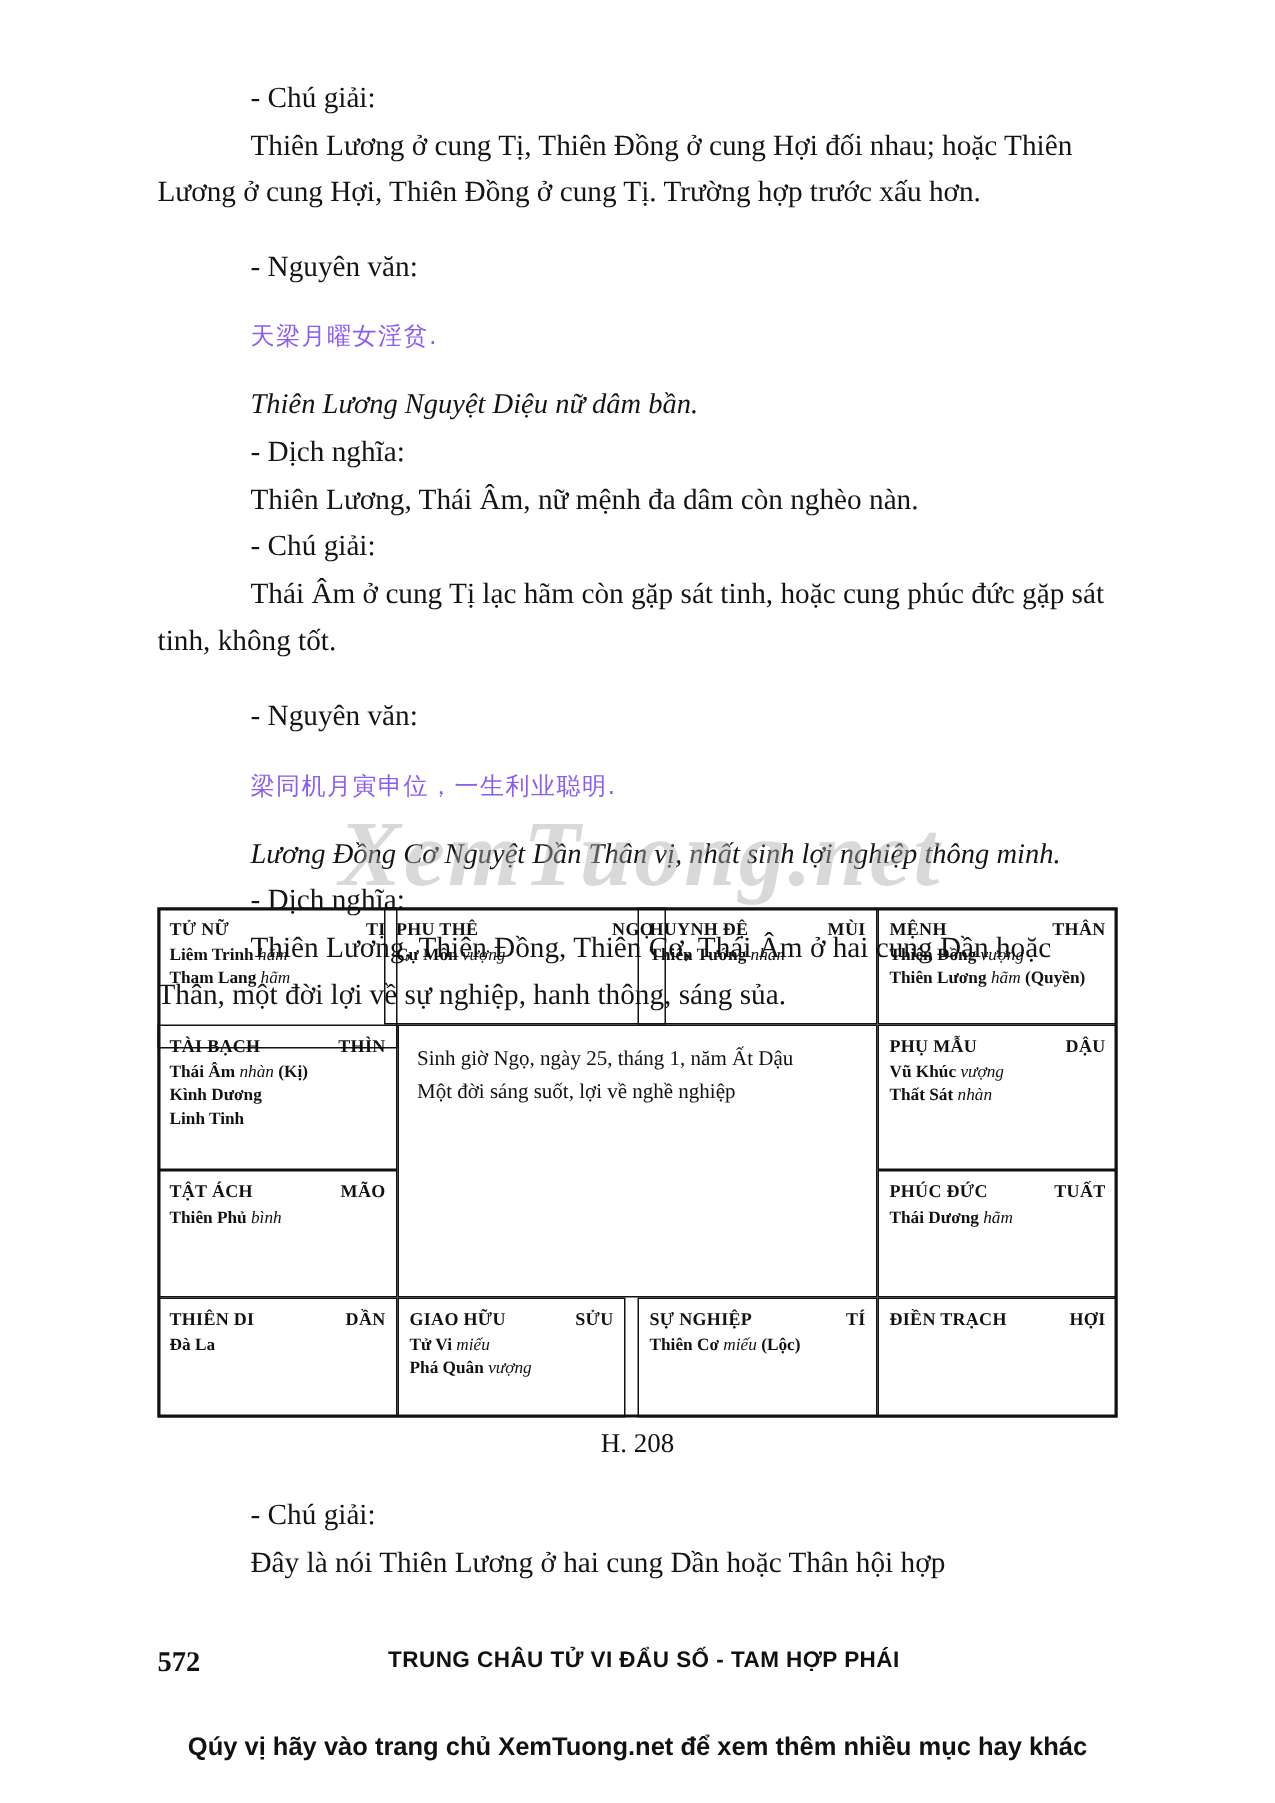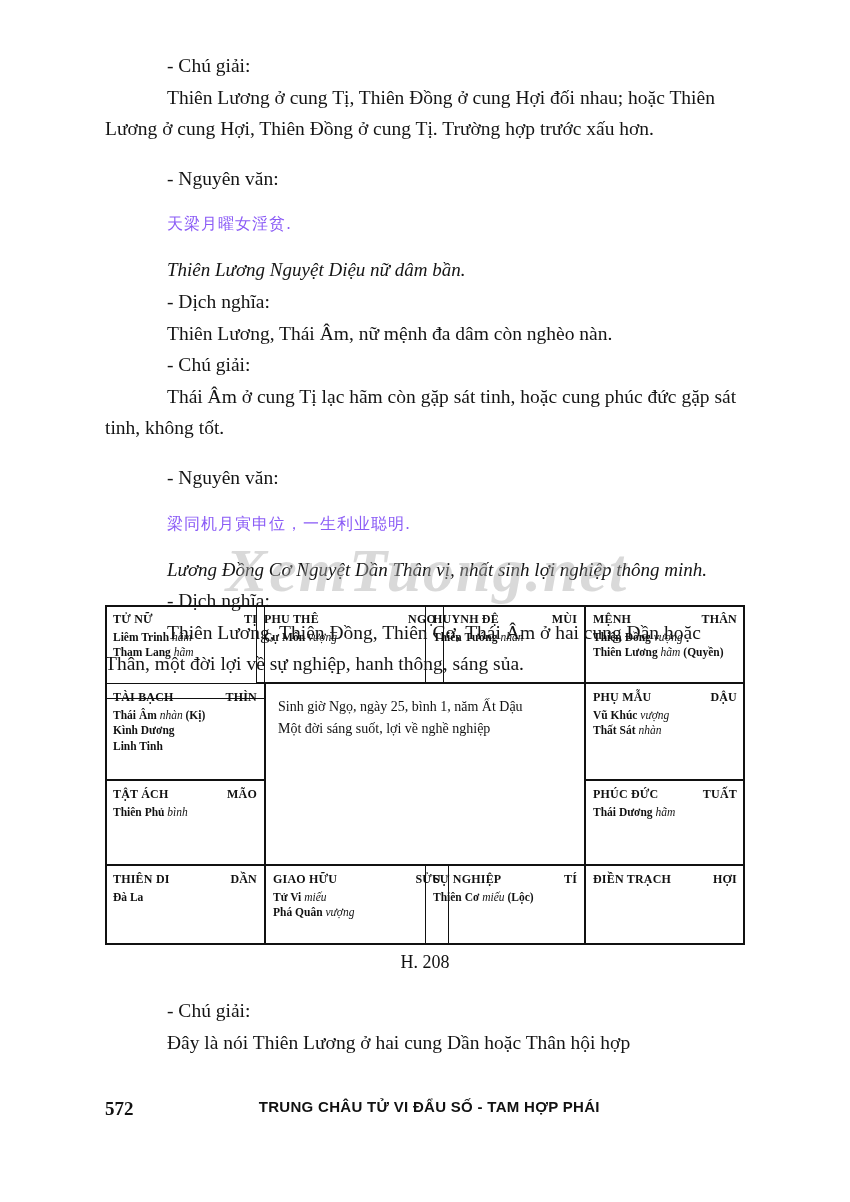--- a/index.html
+++ b/index.html
@@ -259,21 +259,21 @@
         <span>THÌN</span>
       </div>
       <div class="star-list">
           <div class="star">Thái Âm <em>nhàn</em> (Kị)</div>
           <div class="star">Kình Dương</div>
           <div class="star">Linh Tinh</div>
         </div>
     </div>
 
     <div class="center-cell" style="left:160px;top:78px;width:320px;height:182px;">
-      <div>Sinh giờ Ngọ, ngày 25, bình 1, năm Ất Dậu</div>
+      <div>Sinh giờ Ngọ, ngày 25, tháng 1, năm Ất Dậu</div>
       <div>Một đời sáng suốt, lợi về nghề nghiệp</div>
     </div>
 
     <div class="cell" style="left:480px;top:78px;width:160px;height:97px;">
       <div class="hdr">
         <span>PHỤ MẪU</span>
         <span>DẬU</span>
       </div>
       <div class="star-list">
           <div class="star">Vũ Khúc <em>vượng</em></div>
@@ -304,21 +304,21 @@
     <div class="cell" style="left:0;top:260px;width:160px;height:80px;">
       <div class="hdr">
         <span>THIÊN DI</span>
         <span>DẦN</span>
       </div>
       <div class="star-list">
           <div class="star">Đà La</div>
         </div>
     </div>
 
-    <div class="cell" style="left:160px;top:260px;width:184px;height:80px;">
+    <div class="cell" style="left:160px;top:260px;width:152px;height:80px;">
       <div class="hdr">
         <span>GIAO HỮU</span>
         <span>SỬU</span>
       </div>
       <div class="star-list">
           <div class="star">Tử Vi <em>miếu</em></div>
           <div class="star">Phá Quân <em>vượng</em></div>
         </div>
     </div>
 
@@ -346,14 +346,15 @@
   <div class="after-chart">
     <p class="para indent-lead">- Chú giải:</p>
     <p class="para indent-body">Đây là nói Thiên Lương ở hai cung Dần hoặc Thân hội hợp</p>
   </div>
 
   <div class="footer">
     <div class="folio">572</div>
     <div class="running-title">TRUNG CHÂU TỬ VI ĐẨU SỐ - TAM HỢP PHÁI</div>
   </div>
 
+  <div class="bottom-banner">Qúy vị hãy vào trang chủ XemTuong.net để xem thêm nhiều mục hay khác</div>
 
 </div>
 
 </body></html>

